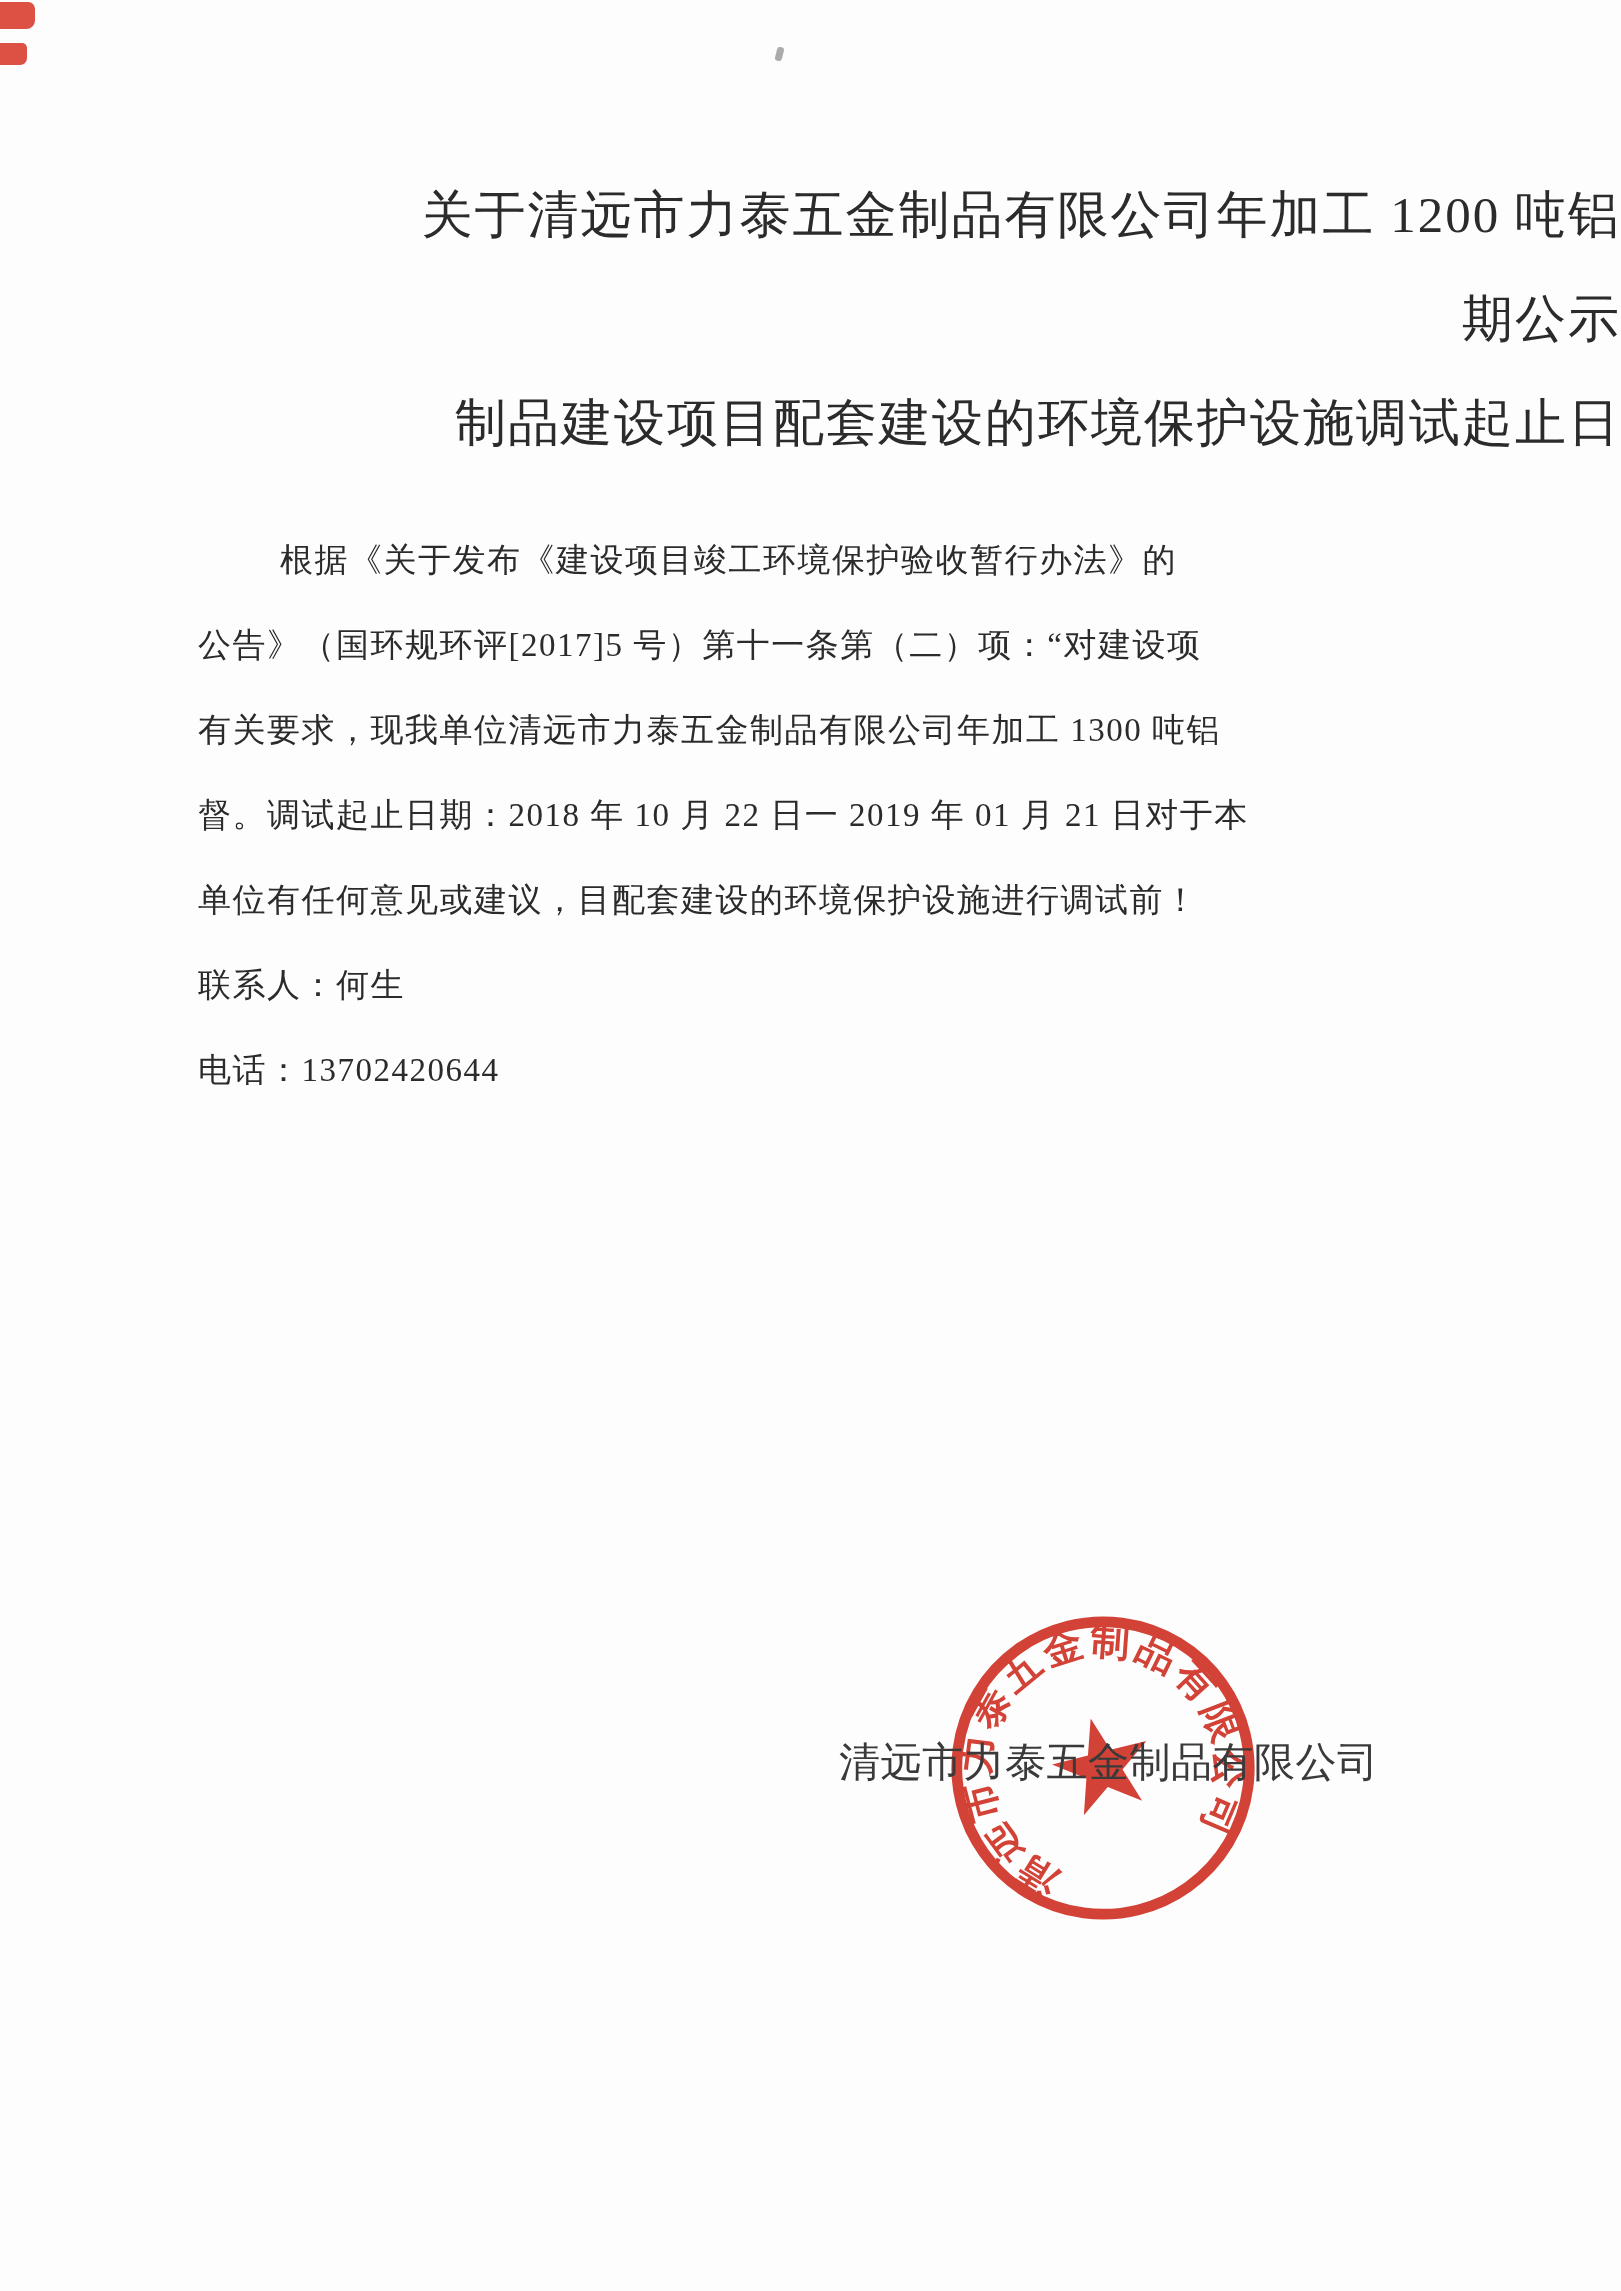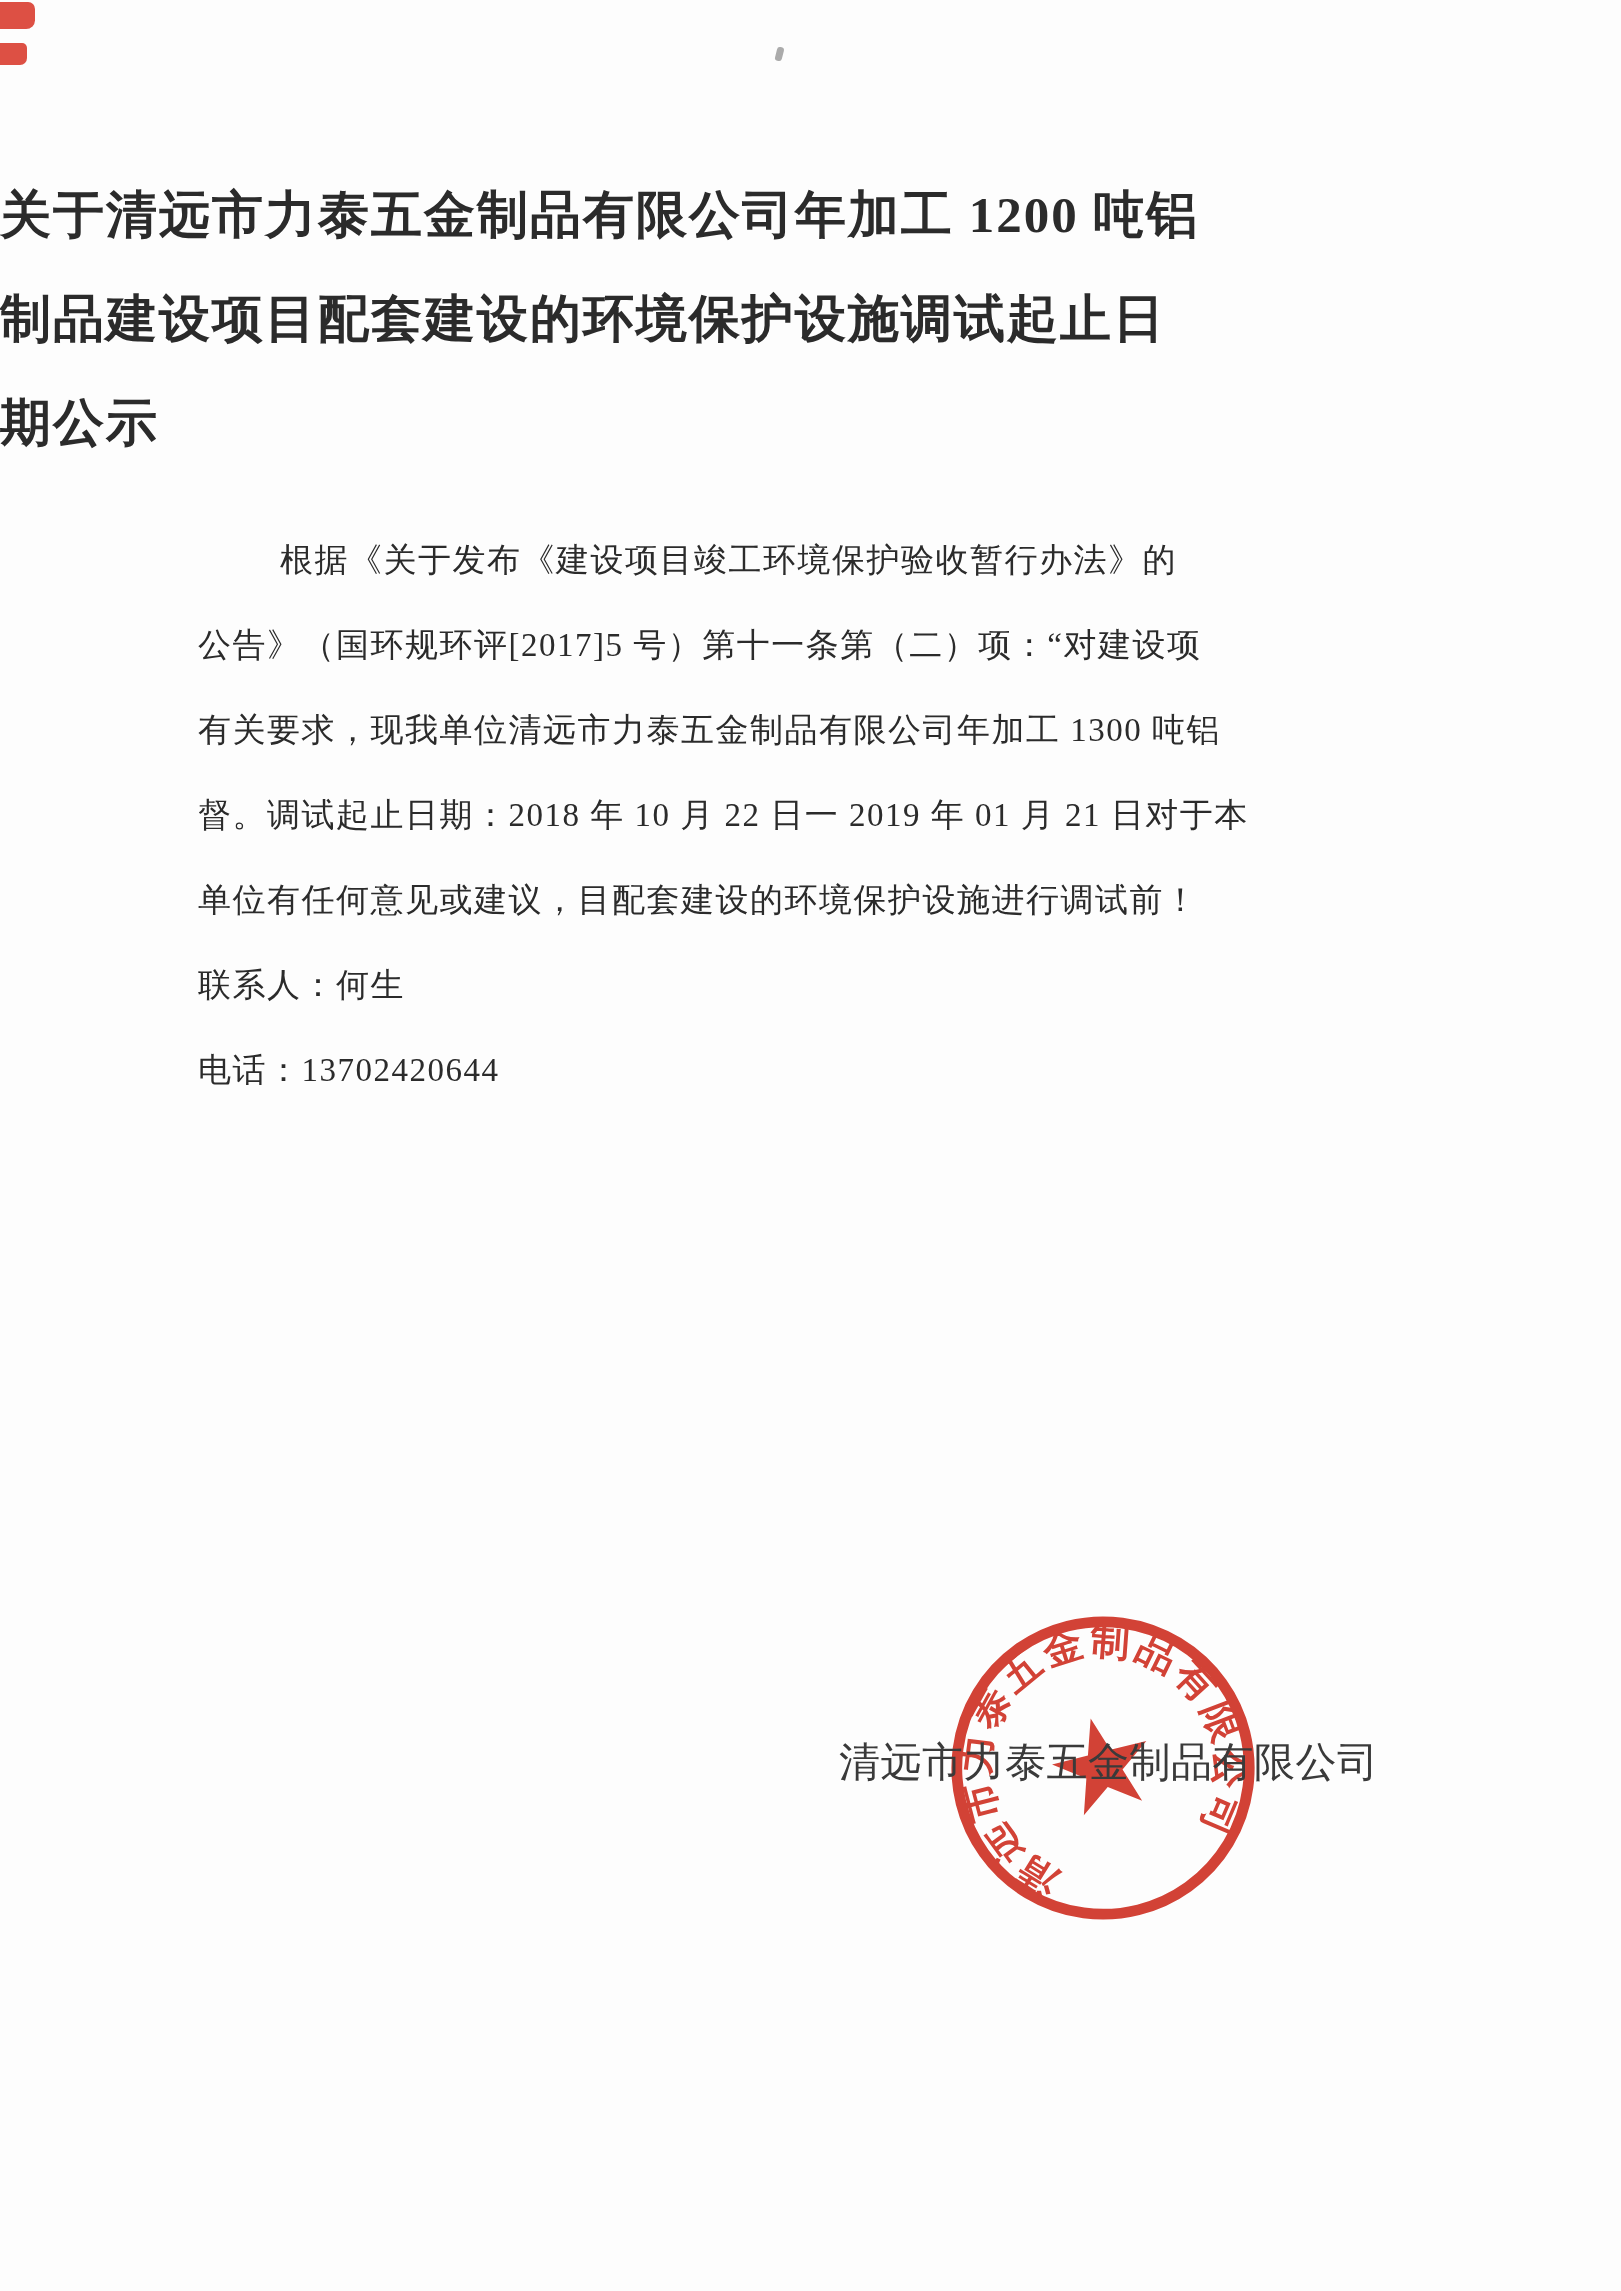--- a/index.html
+++ b/index.html
@@ -10,23 +10,23 @@
   .page {
     position: relative;
     width: 1621px;
     height: 2292px;
     background: #fdfdfd;
     overflow: hidden;
     color: #2b2b2b;
   }
   .title-block {
     padding-top: 163px;
-    text-align: left;
+    text-align: right;
     font-size: 51px;
-    font-weight: bold;
+    font-weight: normal;
     line-height: 104px;
     letter-spacing: 2px;
   }
   .title-line { white-space: nowrap; }
   .body-block {
     margin: 43px 157px 0 198px;
     font-size: 33px;
     line-height: 85px;
     letter-spacing: 1.5px;
   }
@@ -75,22 +75,22 @@
 <body>
 
 <div class="page">
 
   <div class="red-mark mark1" style="background: rgb(221, 80, 68);"></div>
   <div class="red-mark mark2" style="background: rgb(221, 80, 68);"></div>
   <div class="speck"></div>
 
   <div class="title-block">
     <div class="title-line">关于清远市力泰五金制品有限公司年加工 1200 吨铝</div>
+    <div class="title-line">期公示</div>
     <div class="title-line">制品建设项目配套建设的环境保护设施调试起止日</div>
-    <div class="title-line">期公示</div>
   </div>
 
   <div class="body-block">
     <div class="body-line indent">根据《关于发布《建设项目竣工环境保护验收暂行办法》的</div>
     <div class="body-line">公告》（国环规环评[2017]5 号）第十一条第（二）项：“对建设项</div>
     <div class="body-line">有关要求，现我单位清远市力泰五金制品有限公司年加工 1300 吨铝</div>
     <div class="body-line">督。调试起止日期：2018 年 10 月 22 日一 2019 年 01 月 21 日对于本</div>
     <div class="body-line">单位有任何意见或建议，目配套建设的环境保护设施进行调试前！</div>
     <div class="body-line">联系人：何生</div>
     <div class="body-line">电话：13702420644</div>

